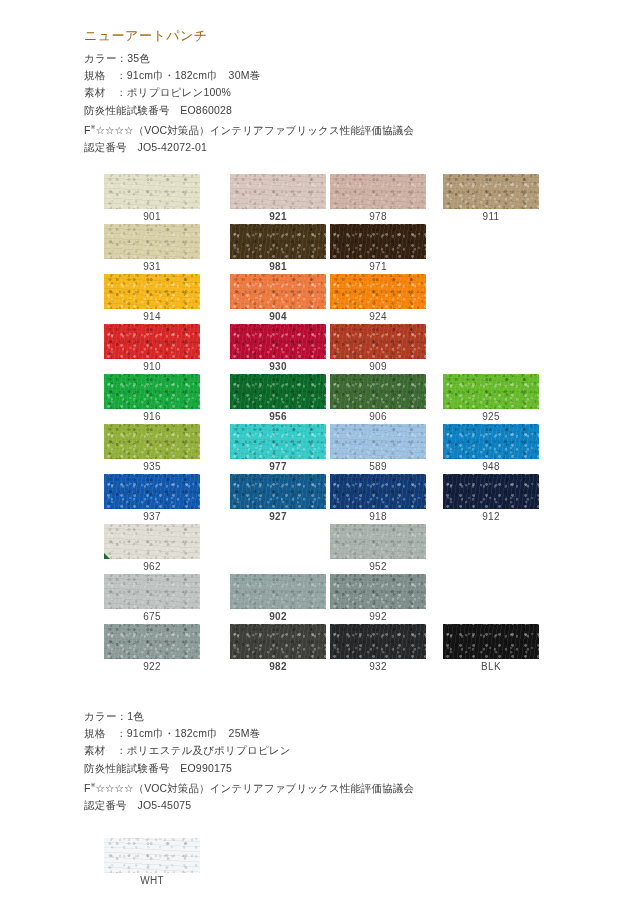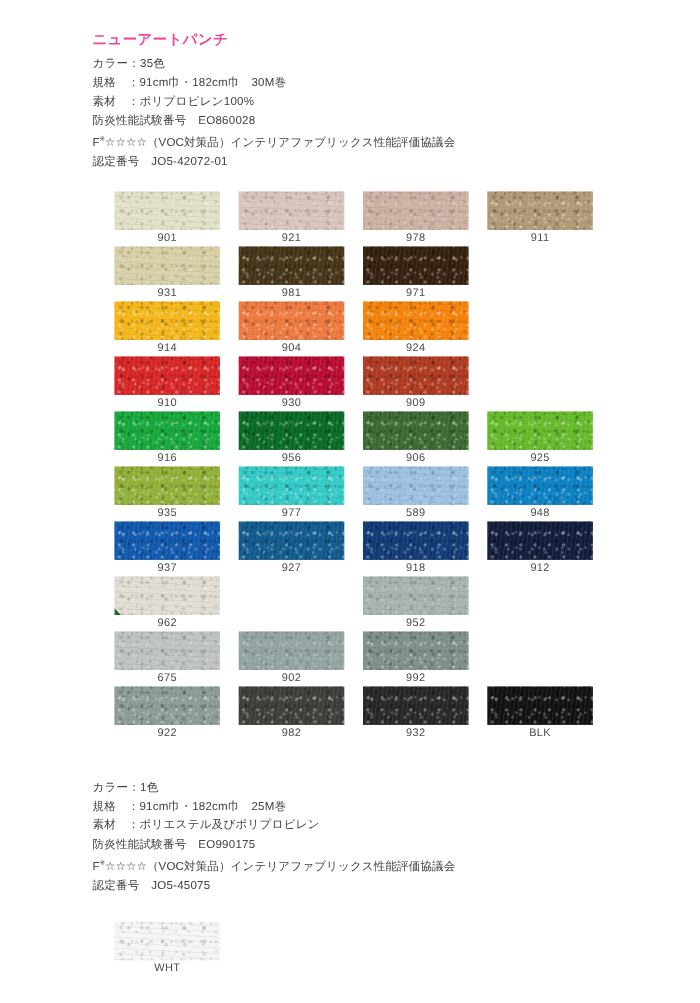--- a/index.html
+++ b/index.html
@@ -19,23 +19,23 @@
   
   .spec-block {
     position: absolute;
     left: 84px;
   }
   #spec-top  { top: 28px; }
   #spec-bottom { top: 708px; }
 
   .product-title {
     font-size: 13px;
-    font-weight: bold;
+    font-weight: normal;
     letter-spacing: 0.5px;
-    color: #ec4899;
+    color: #a16207;
     margin: 0 0 6px 0;
     line-height: 16px;
   }
   .spec-line {
     font-size: 10.5px;
     line-height: 17.2px;
     color: #404040;
     white-space: pre;
     letter-spacing: 0.2px;
   }
@@ -57,21 +57,21 @@
     position: relative;
     height: 50px;
     padding-left: 48px;
   }
   .swatch-cell {
     position: absolute;
     top: 0;
     width: 96px;
   }
   .swatch-cell.c0 { left: 0px; }
-  .swatch-cell.c1 { left: 113px; }
+  .swatch-cell.c1 { left: 126px; font-weight: bold; }
   .swatch-cell.c2 { left: 226px; border-radius: 11px; }
   .swatch-cell.c3 { left: 339px; }
 
   .swatch-chip {
     width: 96px;
     height: 35px;
     position: relative;
     overflow: hidden;
   }
   

